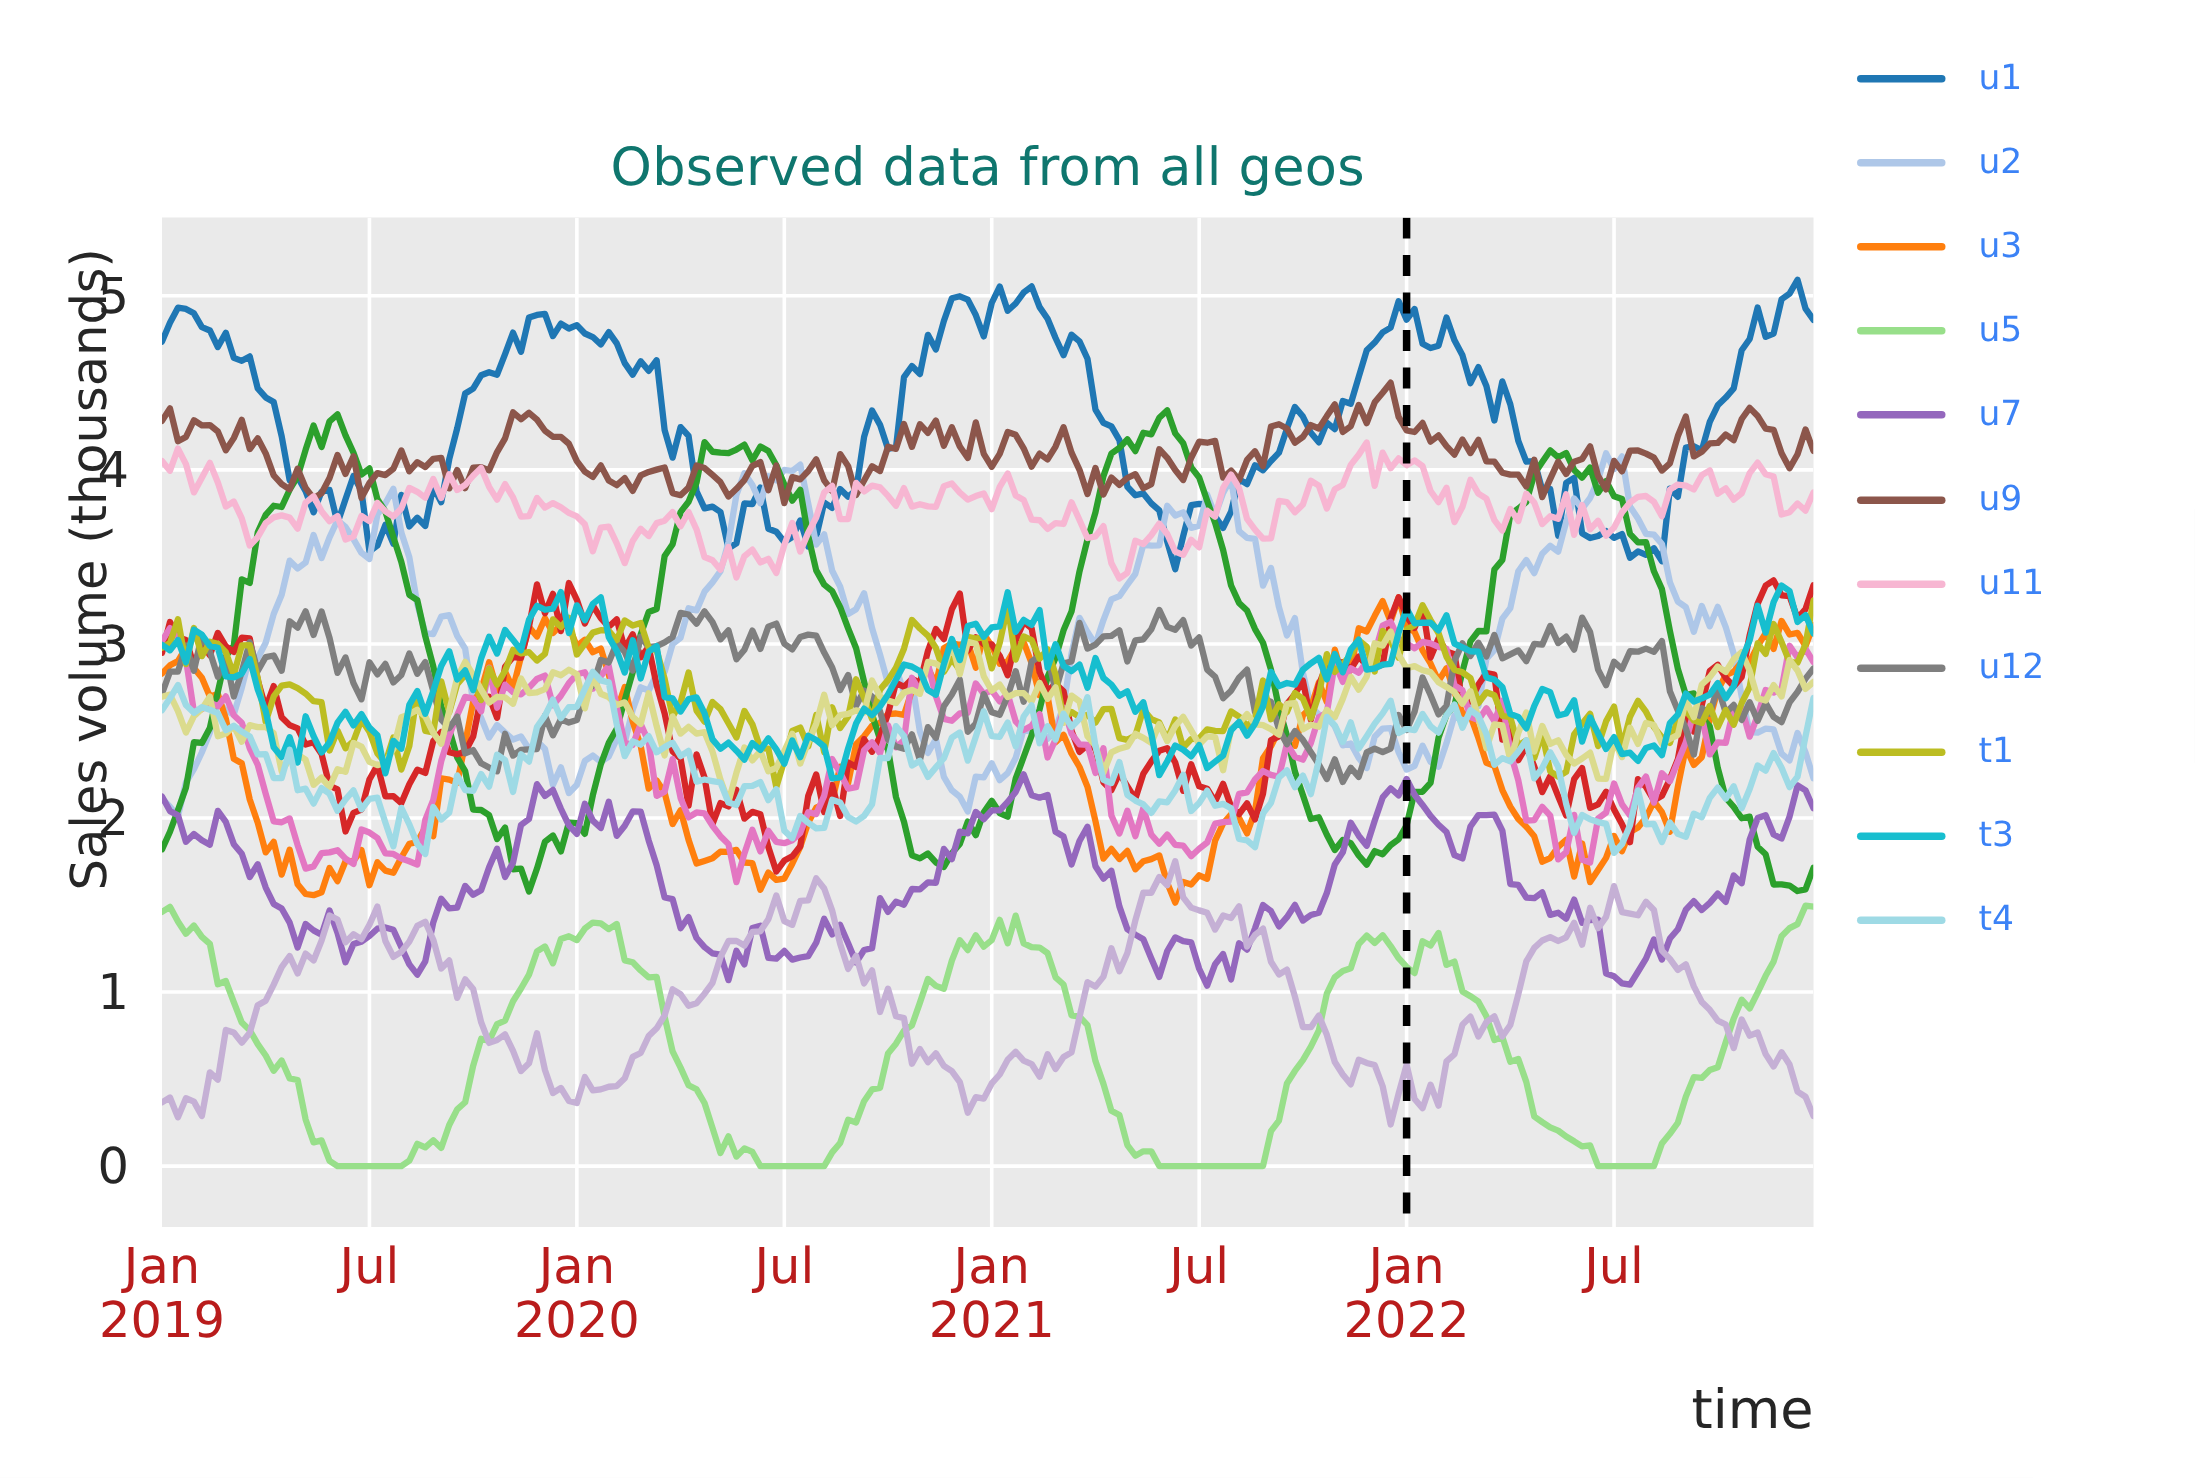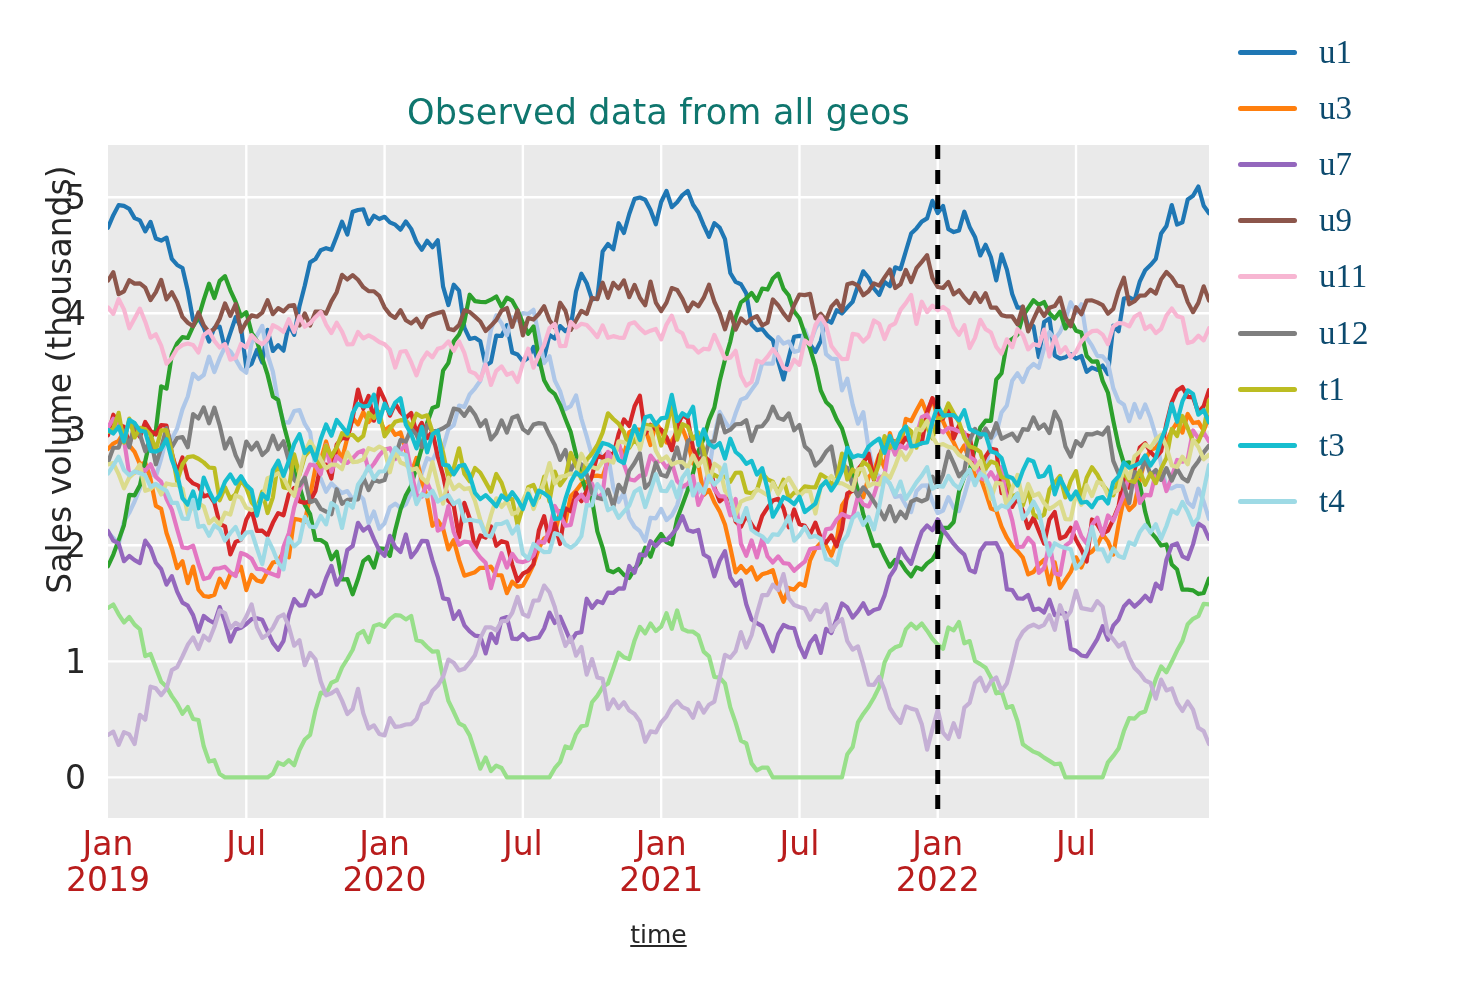--- a/index.html
+++ b/index.html
@@ -18,21 +18,21 @@
   }
   #plot-svg{position:absolute;left:0;top:0;}
 
   #ylabel{
     position:absolute; left:-281px; top:360px; width:680px;
     transform:rotate(-90deg); transform-origin:center center;
     text-align:center; font-size:33px; color:#262626; white-space:nowrap;
   }
   #xlabel{
     position:absolute; left:108px; top:920px; width:1101px;
-    text-align:center; font-size:25px; color:#262626;text-decoration:underline;
+    text-align:right; font-size:36px; color:#262626;
   }
 
   .ytick{
     position:absolute; right:1377px; width:60px; text-align:right;
     font-size:33px; color:#262626; transform:translateY(-50%);
   }
   .xtick{
     position:absolute; top:826px; font-size:33px; color:#b91c1c;
     text-align:center; transform:translateX(-50%); line-height:1.08;
     white-space:nowrap;
@@ -40,21 +40,21 @@
   .xtick .yr{display:block;}
 
   #legend{position:absolute; left:1238px; top:24px; width:215px;}
   .legend-row{
     display:flex; align-items:center; height:56.2px;
   }
   .legend-swatch{
     width:59px; height:5px; border-radius:2.5px; flex:0 0 auto;
   }
   .legend-label{
-    margin-left:22px; font-size:33px; color:#0c4a6e; line-height:1;font-family:Liberation Serif, serif;
+    margin-left:22px; font-size:23px; color:#3b82f6; line-height:1;
   }
 </style>
 </head>
 <body>
 
 <div id="root">
 
   <div id="chart-title">Observed data from all geos</div>
 
   <div id="ylabel">Sales volume (thousands)</div>
@@ -114,22 +114,30 @@
         <line x1="829.7391304347826" x2="829.7391304347826" y1="0" y2="673" stroke="#000000" stroke-width="5" stroke-dasharray="14,11"></line>
       </svg>
   </div>
 
   <div id="legend">
       <div class="legend-row">
         <span class="legend-swatch" style="background: rgb(31, 119, 180);"></span>
         <span class="legend-label">u1</span>
       </div>
       <div class="legend-row">
+        <span class="legend-swatch" style="background: rgb(174, 199, 232);"></span>
+        <span class="legend-label">u2</span>
+      </div>
+      <div class="legend-row">
         <span class="legend-swatch" style="background: rgb(255, 127, 14);"></span>
         <span class="legend-label">u3</span>
+      </div>
+      <div class="legend-row">
+        <span class="legend-swatch" style="background: rgb(152, 223, 138);"></span>
+        <span class="legend-label">u5</span>
       </div>
       <div class="legend-row">
         <span class="legend-swatch" style="background: rgb(148, 103, 189);"></span>
         <span class="legend-label">u7</span>
       </div>
       <div class="legend-row">
         <span class="legend-swatch" style="background: rgb(140, 86, 75);"></span>
         <span class="legend-label">u9</span>
       </div>
       <div class="legend-row">

